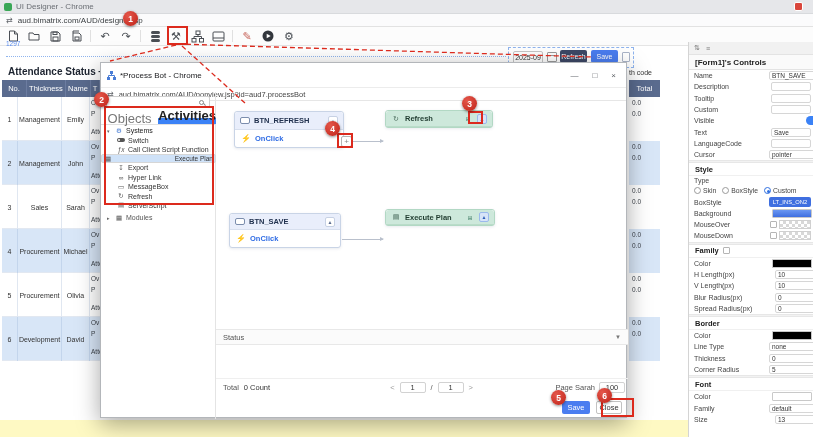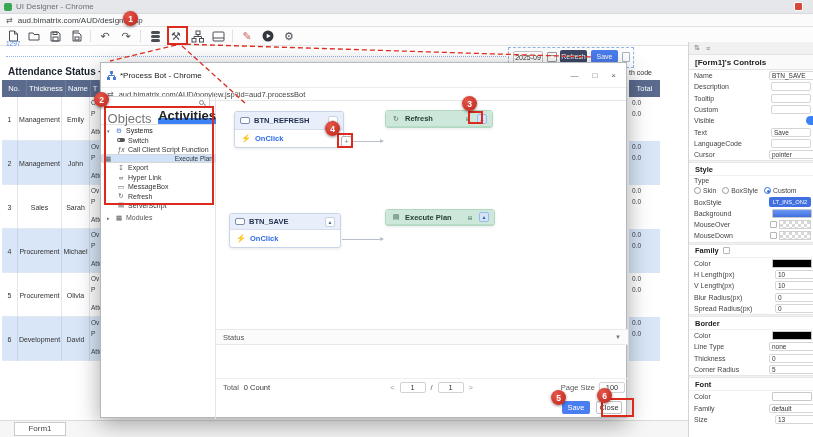--- a/index.html
+++ b/index.html
@@ -315,23 +315,20 @@
         <span class="tv" style="top:13px">0.0</span>
       </div>
   </div>
 
   <div class="abs monthbox">2025-09</div>
   <div class="abs cal"></div>
   <div class="abs btn-dark">Refresh</div>
   <div class="abs btn-blue-top">Save</div>
   <div class="abs miniclip"></div>
 
-  <div class="abs tabstrip">
-    <div class="formtab">Form1</div>
-  </div>
 
   <div class="abs popup">
     <div class="p-title">
       <svg width="9" height="9">
           <rect x="3" y="0" width="3" height="3" fill="#4a7dd6"></rect>
           <rect x="0" y="6" width="3" height="3" fill="#4a7dd6"></rect>
           <rect x="6" y="6" width="3" height="3" fill="#4a7dd6"></rect>
           <path d="M4.5 3v1.5M1.5 6V4.5h6V6" stroke="#4a7dd6" fill="none"></path>
         </svg>
       <span class="t">*Process Bot - Chrome</span>
@@ -454,21 +451,21 @@
       <span style="font-size:6px;color:#777">▼</span>
     </div>
     <div class="pfoot">
       <span style="margin-left:7px">Total</span>
       <span style="margin-left:5px;color:#333">0 Count</span>
       <span style="margin-left:120px;color:#999">&lt;</span>
       <span class="pgbox" style="margin-left:5px">1</span>
       <span style="margin:0 5px">/</span>
       <span class="pgbox">1</span>
       <span style="margin-left:5px;color:#999">&gt;</span>
-      <span style="margin-left:auto">Page Size</span>
+      <span style="margin-left:auto">Page Sarah</span>
       <span class="pgbox" style="margin:0 3px 0 4px">100</span>
     </div>
     <div class="pbtns">
       <div class="btn-save">Save</div>
       <div class="btn-close">Close</div>
     </div>
   </div>
 
   <div class="abs rpanel">
     <div class="rp-top">

